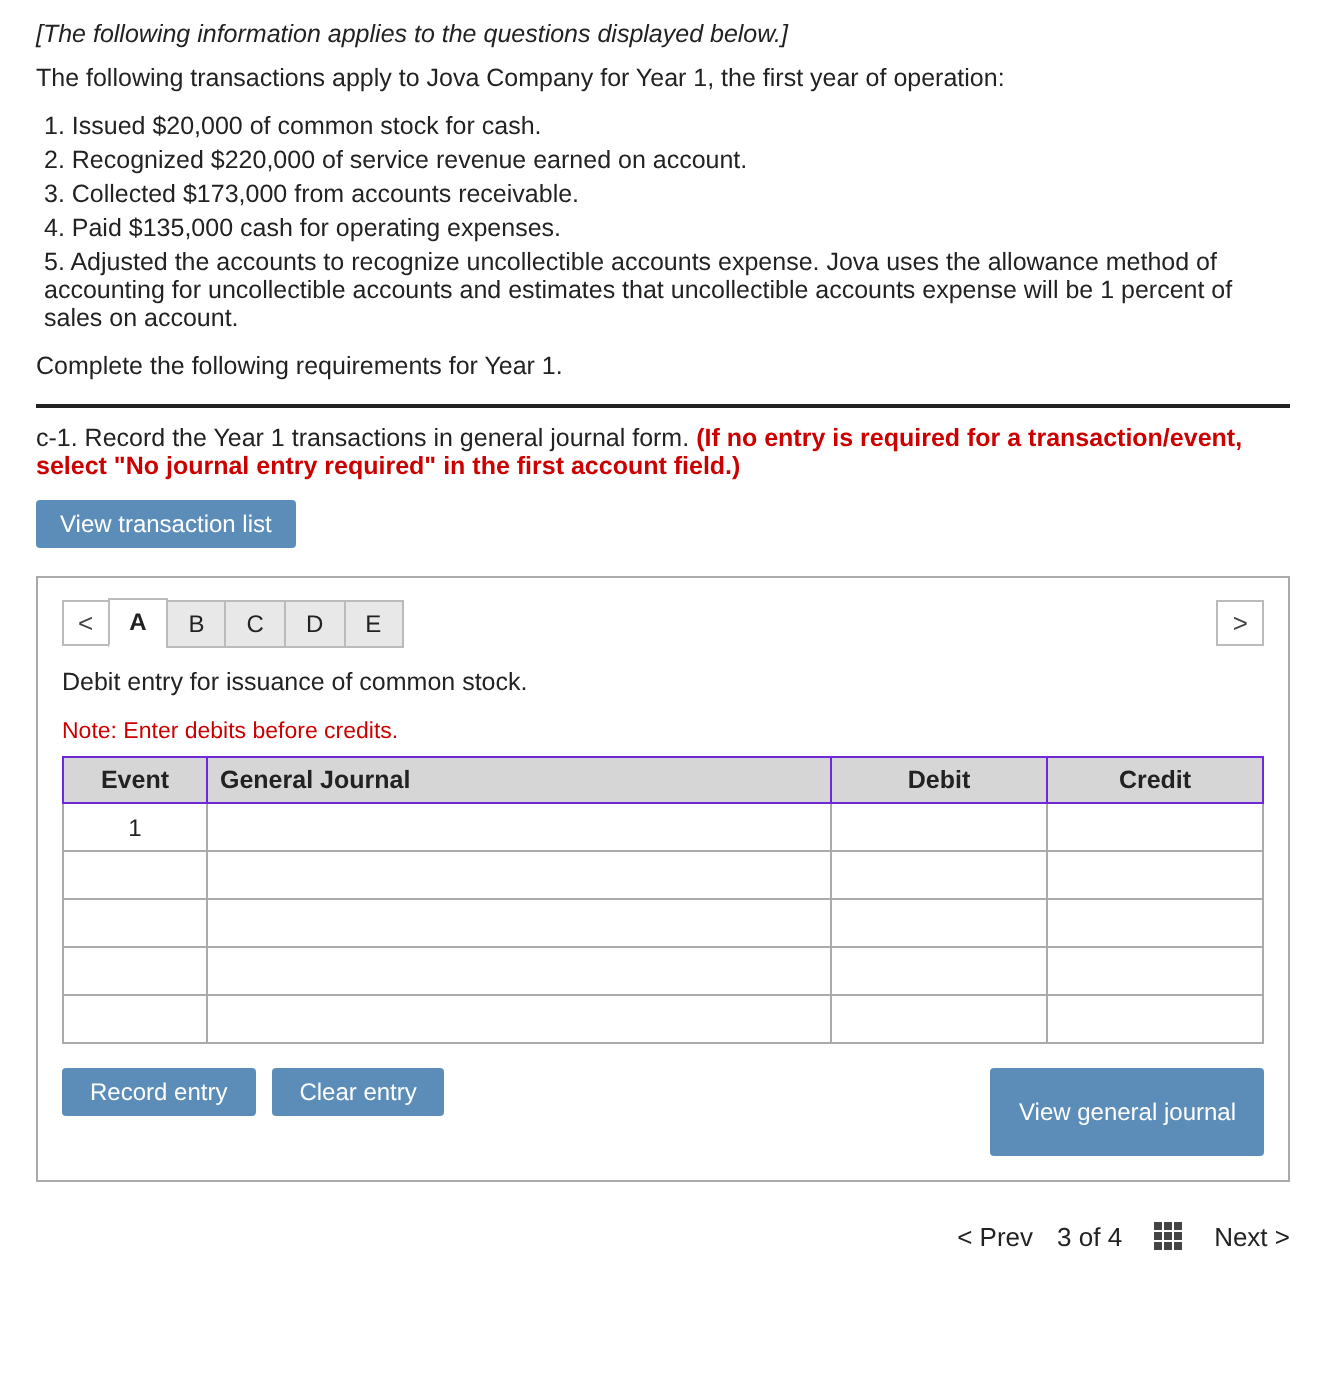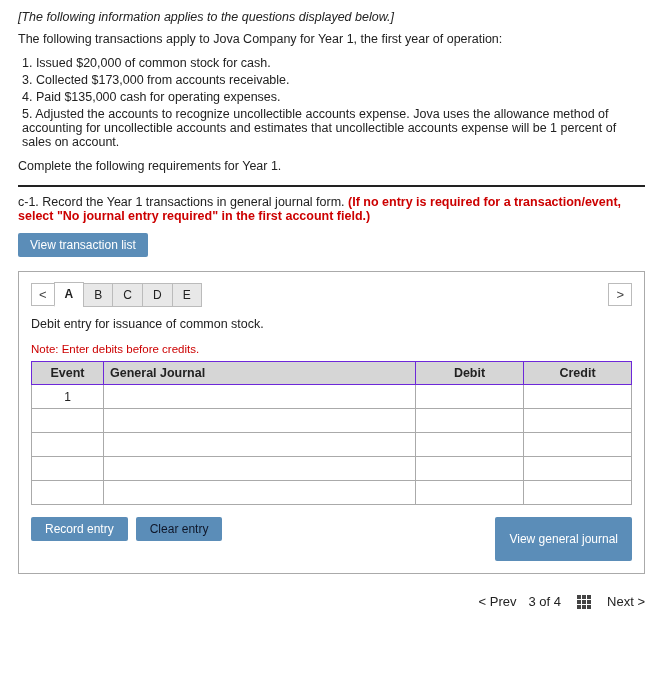--- a/index.html
+++ b/index.html
@@ -164,40 +164,40 @@
       background: #5b8db8;
       color: #fff;
       border: none;
       padding: 5px 14px;
       font-size: 12px;
       cursor: pointer;
       border-radius: 2px;
     }
     .clear-entry-btn {
       background: #5b8db8;
-      color: #0f172a;
+      color: #ffffff;
       border: none;
       padding: 5px 14px;
       font-size: 12px;
       cursor: pointer;
       border-radius: 2px;
     }
     .view-general-btn {
       margin-left: auto;
       background: #5b8db8;
       color: #fff;
       border: none;
       padding: 15px 14px;
       font-size: 12px;
       cursor: pointer;
       border-radius: 2px;
     }
     .bottom-nav {
       display: flex;
-      align-items: center;
+      align-items: flex-start;
       justify-content: flex-end;
       margin-top: 20px;
       gap: 12px;
       font-size: 13px;
     }
     .nav-prev, .nav-next {
       background: none;
       border: none;
       color: #222;
       cursor: pointer;
@@ -228,20 +228,21 @@
 </head>
 <body>
 
 <div class="page-container">
 
   <p class="italic-note">[The following information applies to the questions displayed below.]</p>
   <p class="intro-text">The following transactions apply to Jova Company for Year 1, the first year of operation:</p>
 
   <ul class="transaction-list">
   <li>1.  Issued $20,000 of common stock for cash.</li>
+      <li>2.  Recognized $220,000 of service revenue earned on account.</li>
       <li>3.  Collected $173,000 from accounts receivable.</li>
       <li>4.  Paid $135,000 cash for operating expenses.</li>
       <li>5.  Adjusted the accounts to recognize uncollectible accounts expense. Jova uses the allowance method of accounting for uncollectible accounts and estimates that uncollectible accounts expense will be 1 percent of sales on account.</li>
     </ul>
 
   <p class="complete-text">Complete the following requirements for Year 1.</p>
 
   <hr class="divider">
 
   <p class="instruction-line">

